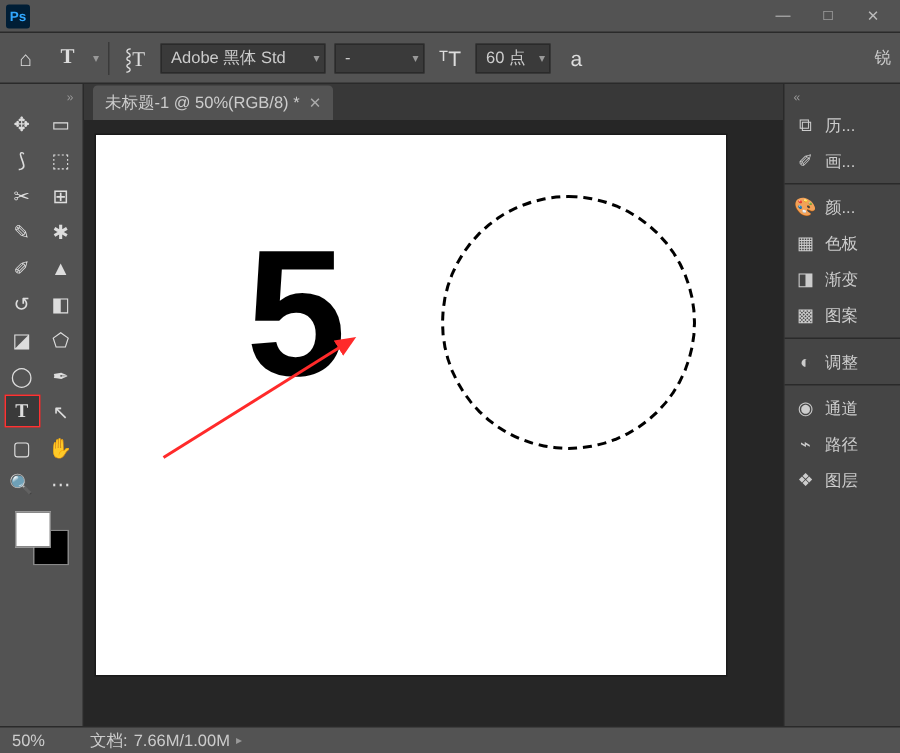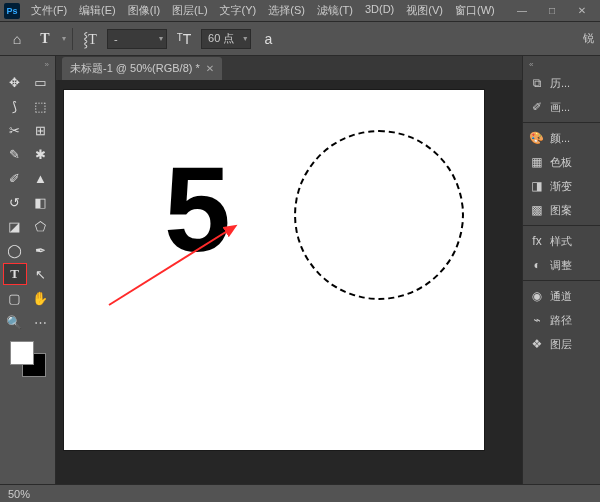--- a/index.html
+++ b/index.html
@@ -40,45 +40,36 @@
 .panel-sep{height:1px;background:#2a2a2a;margin:3px 0}
 .statusbar{height:18px;background:#535353;border-top:1px solid #2a2a2a;display:flex;align-items:center;padding:0 8px;gap:30px;font-size:10px;color:#bbb}
 .statusbar .field{display:flex;align-items:center;gap:4px}
 .chev{font-size:8px;color:#999}
 </style>
 </head>
 <body>
 
 <div class="titlebar">
   <div class="ps-logo">Ps</div>
-  <div class="menu">
-    <span>文件(F)</span>
-    <span>编辑(E)</span>
-    <span>图像(I)</span>
-    <span>图层(L)</span>
-    <span>文字(Y)</span>
-    <span>选择(S)</span>
-    <span>滤镜(T)</span>
-    <span>3D(D)</span>
-    <span>视图(V)</span>
-    <span>窗口(W)</span>
-  </div>
   <div class="winctrl">
     <div class="winbtn">—</div>
     <div class="winbtn">□</div>
     <div class="winbtn">✕</div>
   </div>
 </div>
 
 <div class="optionbar">
   <div class="opt-icon">⌂</div>
   <div class="opt-icon" style="font-family:serif;font-weight:bold">T</div>
   <div class="chev">▾</div>
   <div class="opt-sep"></div>
   <div class="opt-icon" style="font-family:serif">⸾T</div>
+  <div class="opt-drop" style="min-width:110px">
+      <span>Adobe 黑体 Std</span>
+    </div>
   <div class="opt-drop" style="min-width:60px">
       <span>-</span>
     </div>
   <div class="opt-icon" style="font-family:Liberation Sans, sans-serif">ᵀT</div>
   <div class="opt-drop" style="min-width:50px">
       <span>60 点</span>
     </div>
   <div class="opt-icon">a</div>
   <div style="margin-left:auto">锐</div>
 </div>
@@ -164,24 +155,20 @@
     <div class="panel-item">
         <span class="picon">◨</span>
         <span>渐变</span>
       </div>
     <div class="panel-item">
         <span class="picon">▩</span>
         <span>图案</span>
       </div>
     <div class="panel-sep"></div>
     <div class="panel-item">
-        <span class="picon">fx</span>
-        <span>样式</span>
-      </div>
-    <div class="panel-item">
         <span class="picon">◐</span>
         <span>调整</span>
       </div>
     <div class="panel-sep"></div>
     <div class="panel-item">
         <span class="picon">◉</span>
         <span>通道</span>
       </div>
     <div class="panel-item">
         <span class="picon">⌁</span>
@@ -190,13 +177,18 @@
     <div class="panel-item">
         <span class="picon">❖</span>
         <span>图层</span>
       </div>
   </div>
 
 </div>
 
 <div class="statusbar">
   <span>50%</span>
+  <span class="field">
+    <span>文档:</span>
+    <span>7.66M/1.00M</span>
+    <span class="chev">▸</span>
+  </span>
 </div>
 
 </body></html>

